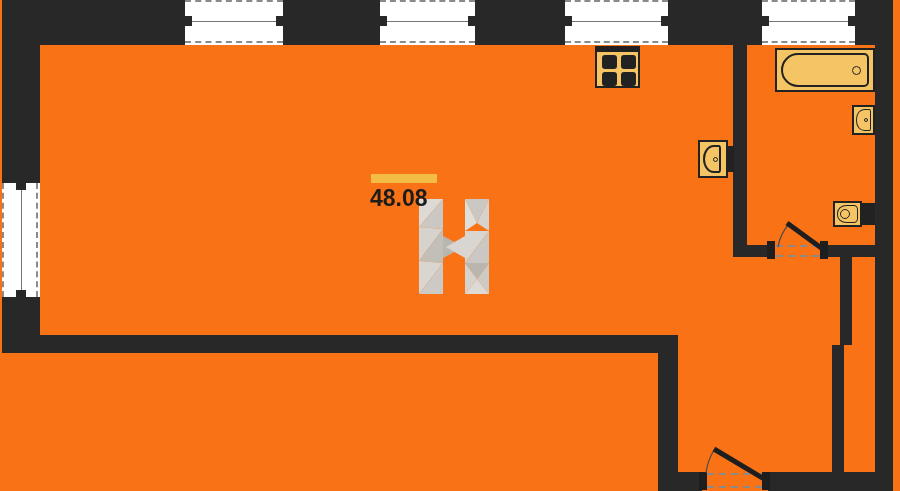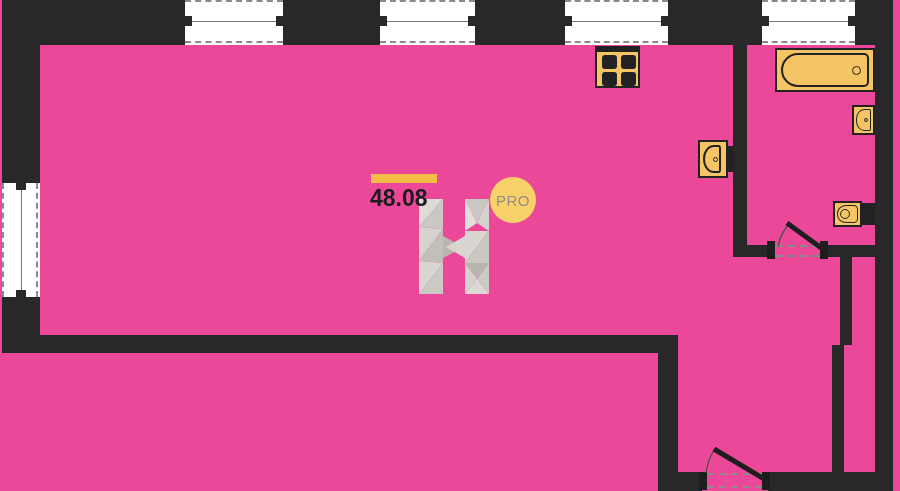--- a/index.html
+++ b/index.html
@@ -1,17 +1,17 @@
 <!DOCTYPE html>
 <html style="--wall: #282828; --fixture-fill: #F5C464; --fixture-border: #222222; --accent-bar: #F3BC45; --badge-fill: #F9D169; --badge-text: #8F8F84; --dash: #8A8A8A; --pane-line: #767676; --door-leaf: #1E1E1E; --door-arc: #4A4A4A;"><head>
 <meta charset="utf-8">
 <style>
   html,body{margin:0;padding:0;background:#ffffff;}
   body{width:900px;height:491px;position:relative;font-family:"Liberation Sans",sans-serif;overflow:hidden;}
-  .plan{position:absolute;inset:0;background:#ec4899;}
+  .plan{position:absolute;inset:0;background:#f97316;}
   .wall{position:absolute;background:var(--wall,#282828);}
   
   .window-h{position:absolute;top:0;height:45px;background:#fff;}
   .window-h .dash-top{position:absolute;top:0;left:0;right:0;height:0;border-top:2px dashed var(--dash,#8a8a8a);}
   .window-h .dash-bottom{position:absolute;bottom:2px;left:0;right:0;height:0;border-top:2px dashed var(--dash,#8a8a8a);}
   .window-h .pane{position:absolute;top:21px;left:0;right:0;height:0;border-top:1px solid var(--pane-line,#767676);}
   .window-h .stop-l{position:absolute;left:-3px;top:16px;width:10px;height:10px;background:var(--wall,#282828);}
   .window-h .stop-r{position:absolute;right:-3px;top:16px;width:10px;height:10px;background:var(--wall,#282828);}
   
   .window-v{position:absolute;background:#fff;}
@@ -162,15 +162,14 @@
     <polygon points="46,64 70,64 58,80" fill="#B9B5AF"></polygon>
     <polygon points="46,64 58,80 46,95" fill="#D6D2CD"></polygon>
     <polygon points="70,64 58,80 70,95" fill="#CDC9C4"></polygon>
     <polygon points="46,95 58,80 70,95" fill="#DDDAD6"></polygon>
     <polygon points="24,37 45,48 24,59" fill="#B9B5AF"></polygon>
     <polygon points="46,37 27,48 46,59" fill="#D9D6D2"></polygon>
   </svg>
 
   <div class="area-bar"></div>
   <div class="area-text">48.08</div>
-  <div class="pro-badge">PRO</div>
 
 </div>
 
 </body></html>

